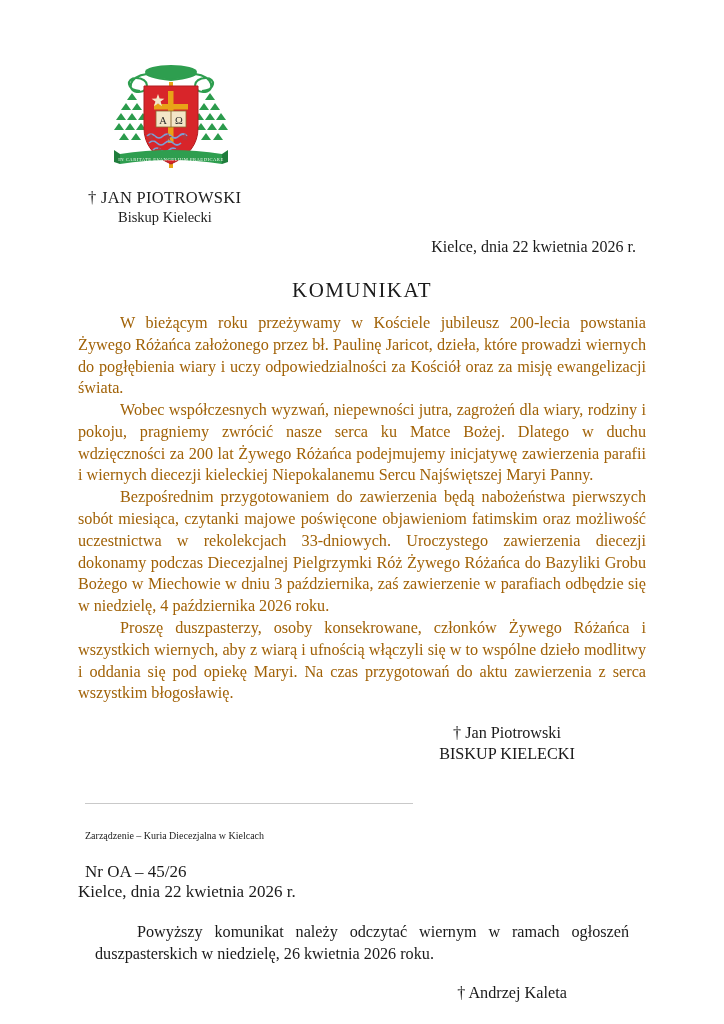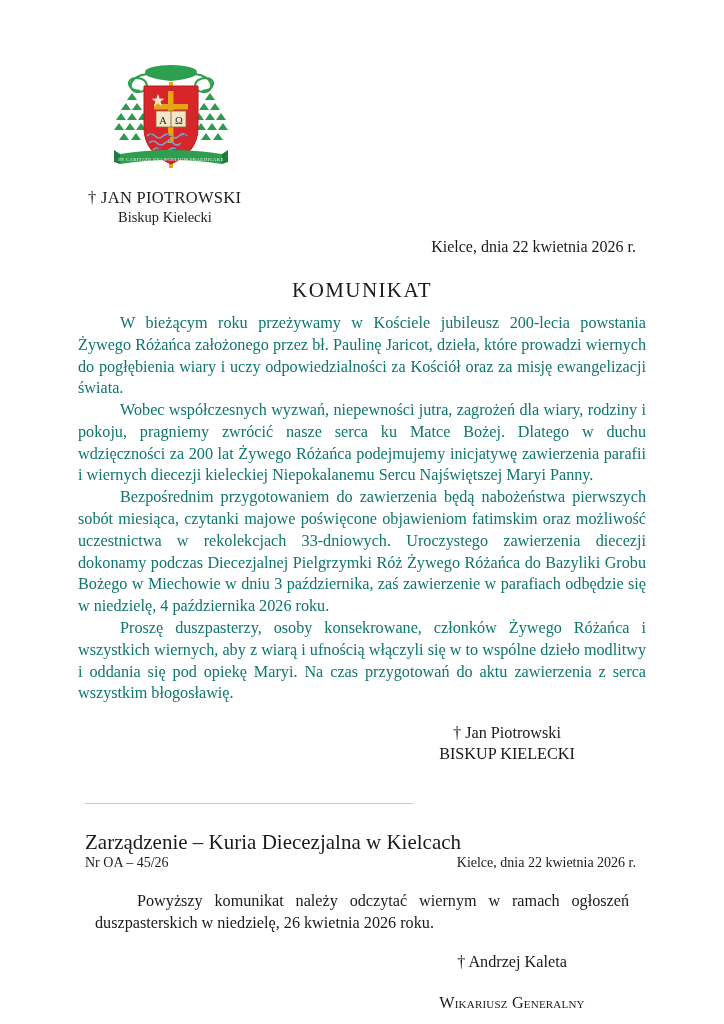--- a/index.html
+++ b/index.html
@@ -74,21 +74,21 @@
   }
 
   
   .body-text { margin-top: 4px; }
   .body-text p {
     margin: 0 0 0 0;
     text-align: justify;
     text-indent: 42px;
     font-size: 16.2px;
     line-height: 1.345;
-    color: #0f766e;
+    color: #a16207;
     hyphens: none;
   }
 
   
   .signature {
     margin-top: 18px;
     text-align: center;
     padding-left: 290px;
     line-height: 1.3;
   }
@@ -110,28 +110,30 @@
   .divider {
     border: 0;
     border-top: 1px solid #c9c9c9;
     width: 328px;
     margin: 38px 0 0 7px;
   }
 
   
   .decree { margin-top: 26px; }
   .decree-title {
-    font-size: 21px;
+    font-size: 10px;
     padding-left: 7px;
   }
   .decree-row {
     display: flex;
     justify-content: space-between;
     align-items: baseline;
-    font-size: 14px;
+    margin-top: 21px;
+    font-size: 17px;
+    flex-direction: column;
   }
   .decree-no { padding-left: 7px; }
   .decree-date { padding-right: 10px; }
   .decree-body {
     margin-top: 20px;
   }
   .decree-body p {
     margin: 17px;
     text-align: justify;
     text-indent: 42px;

